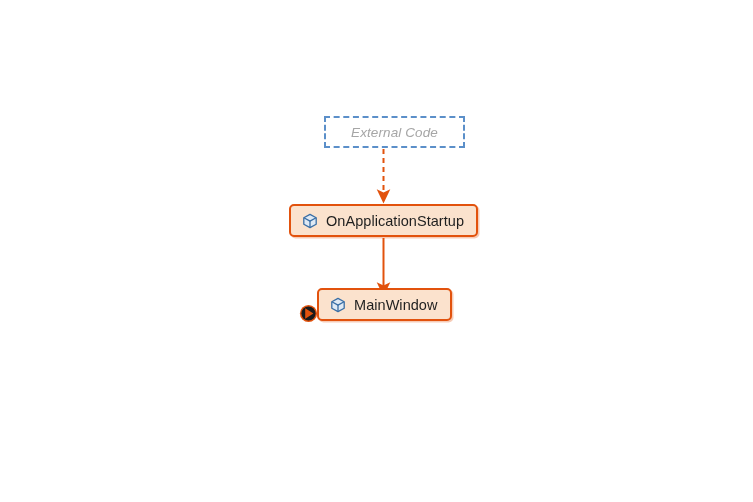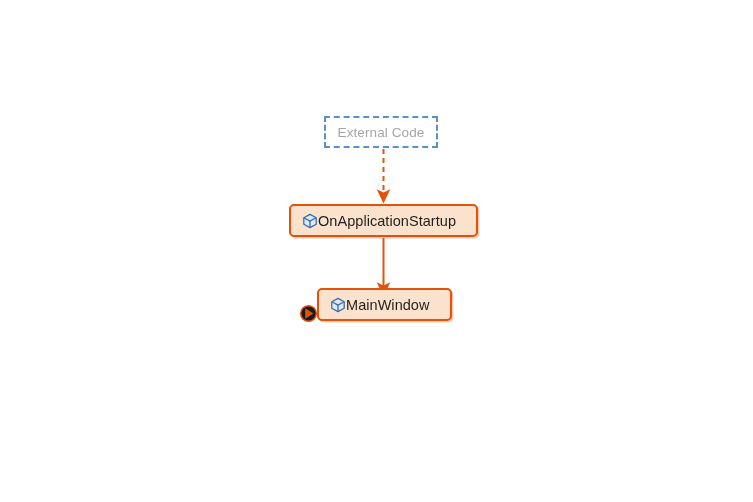--- a/index.html
+++ b/index.html
@@ -20,28 +20,29 @@
     width: 753px;
     height: 502px;
     background: #ffffff;
   }
 
   
   .external-node {
     position: absolute;
     left: 324px;
     top: 116px;
-    width: 114px;
+    width: 141px;
     height: 32px;
     box-sizing: border-box;
     border: 2px dashed #5b8fc9;
     background: transparent;
     display: flex;
     align-items: center;
     justify-content: center;
+    font-style: italic;
   }
   .external-node-label {
     font-size: 13.5px;
     color: #a6a6a6;
     white-space: nowrap;
     letter-spacing: 0.1px;
   }
 
   
   .method-node {
@@ -52,20 +53,21 @@
     border-radius: 5px;
     display: flex;
     align-items: center;
     padding: 0 11px;
     box-shadow: 1.5px 1.5px 0 rgba(226, 82, 13, 0.30);
   }
   .method-node .node-label {
     font-size: 14.5px;
     color: #1f1f1f;
     white-space: nowrap;
+    margin-left: 8px;
     letter-spacing: 0.05px;
   }
   .cube-icon {
     width: 16px;
     height: 16px;
     flex: 0 0 16px;
     display: block;
   }
 
   #node-startup {

